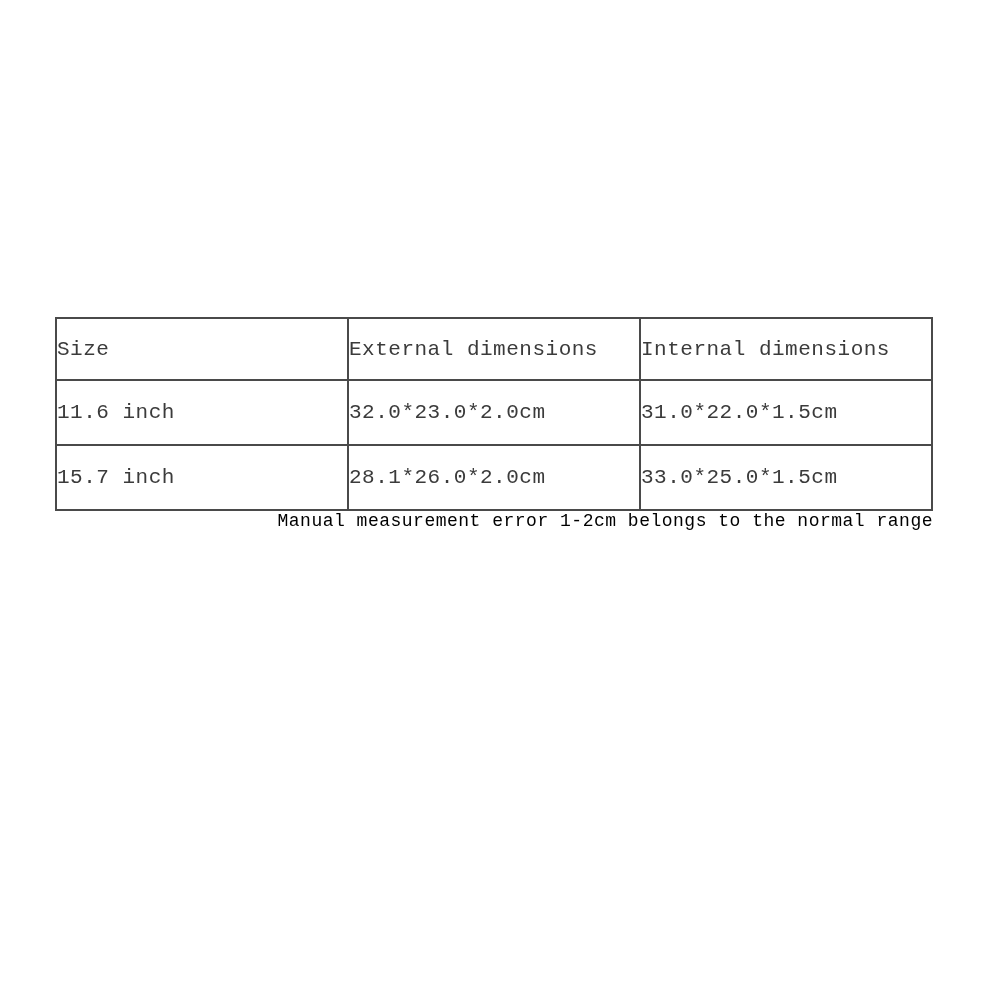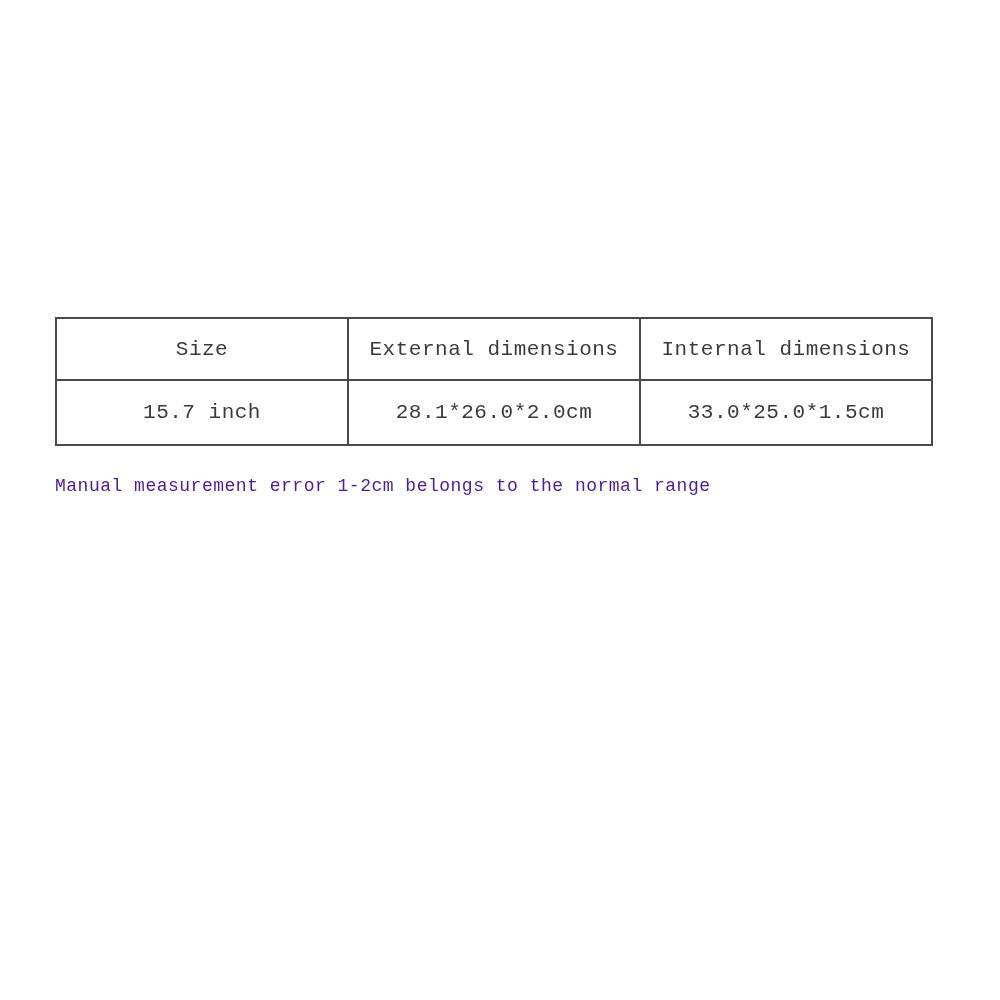--- a/index.html
+++ b/index.html
@@ -23,54 +23,58 @@
     width: 878px;
   }
   table.size-chart {
     border-collapse: collapse;
     table-layout: fixed;
     width: 100%;
   }
   table.size-chart th,
   table.size-chart td {
     border: 2px solid #4a4a4a;
-    text-align: center;
+    text-align: left;
     vertical-align: middle;
     font-size: 21px;
     font-weight: normal;
     color: #3b3b3b;
     padding: 0;
     letter-spacing: 0.5px;
   }
   table.size-chart th { height: 60px; }
   table.size-chart td { height: 63px; }
   .note {
-    margin-top: 30px;
     width: 100%;
-    text-align: left;
+    text-align: right;
     font-size: 18px;
     letter-spacing: 0.5px;
-    color: #4c1d95;
+    color: #000000;
   }
 </style>
 </head>
 <body>
 
 <div class="page">
   <div class="table-wrap">
     <table class="size-chart">
       <thead>
         <tr>
           <th>Size</th>
           <th>External dimensions</th>
           <th>Internal dimensions</th>
         </tr>
       </thead>
       <tbody>
         <tr>
+          <td>11.6 inch</td>
+          <td>32.0*23.0*2.0cm</td>
+          <td>31.0*22.0*1.5cm</td>
+        </tr>
+        <tr>
           <td>15.7 inch</td>
           <td>28.1*26.0*2.0cm</td>
           <td>33.0*25.0*1.5cm</td>
         </tr>
       </tbody>
     </table>
     <div class="note">Manual measurement error 1-2cm belongs to the normal range</div>
   </div>
 </div>
 

